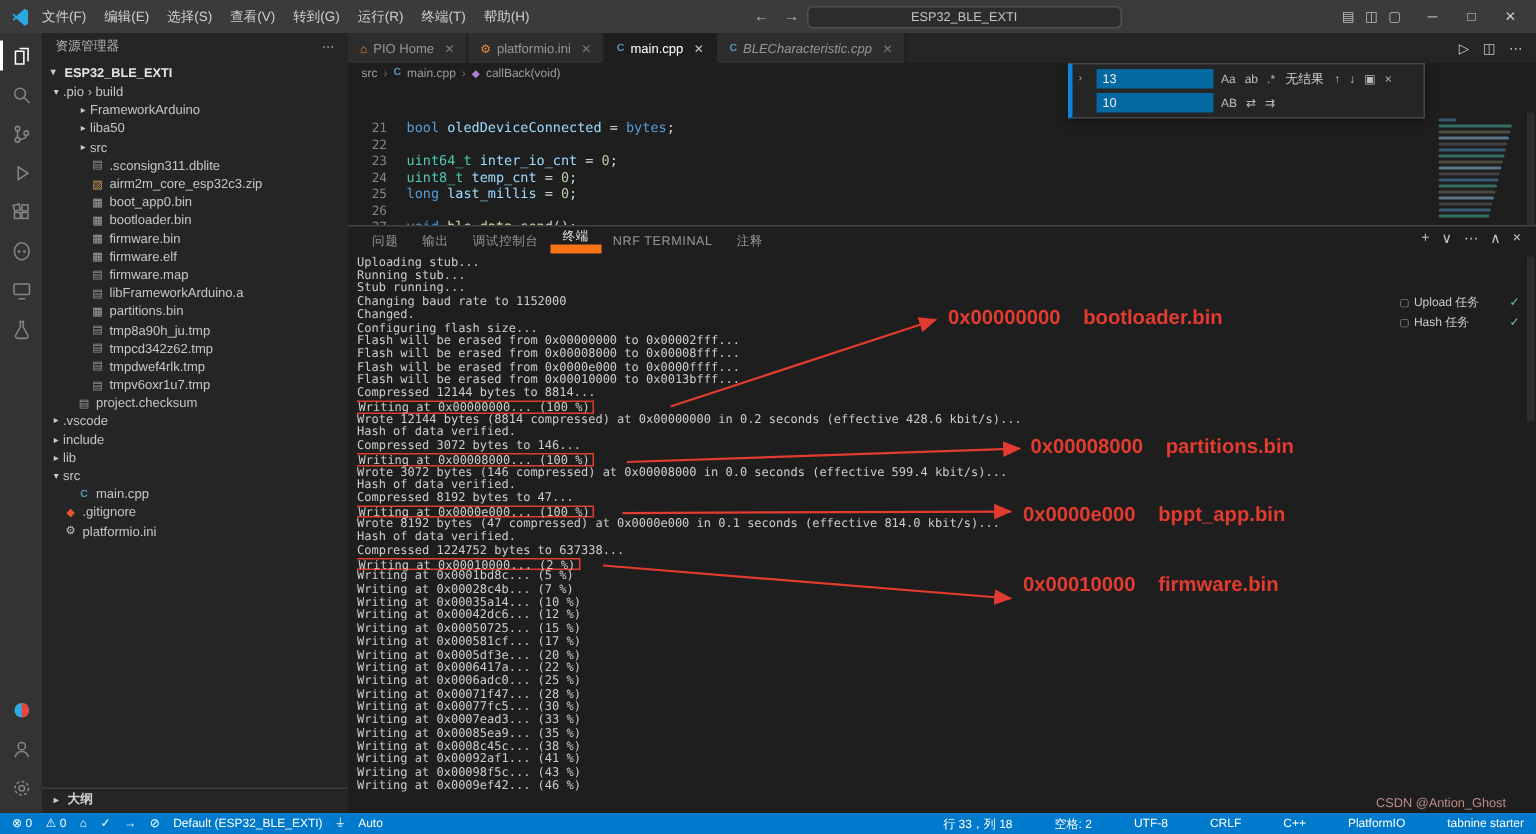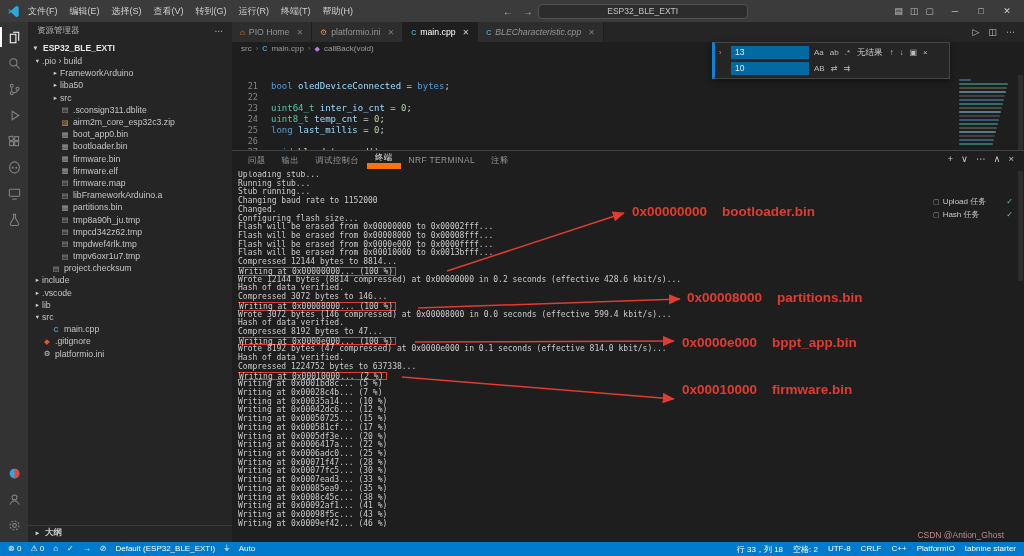--- a/index.html
+++ b/index.html
@@ -81,21 +81,21 @@
   .task-row { display:flex; align-items:center; gap:3px; height:13px; padding:0 3px; }
   .task-ico { color:#9d9d9d; font-size:7px; }
   .task-chk { margin-left:auto; color:#73c991; }
   .arrows { position:absolute; inset:0; pointer-events:none; z-index:4; }
   .ann { position:absolute; display:flex; gap:15px; color:#e23b2f; font-weight:bold; font-size:13.5px; z-index:5; white-space:nowrap; }
   .pscroll { position:absolute; right:1px; top:20px; width:5px; height:110px; background:#4a4a4a55; }
 
   
   .statusbar { position:absolute; left:0; top:542px; width:1024px; height:14px; background:#007acc; color:#ffffff; display:flex; align-items:center; padding:0 8px; font-size:8px; z-index:30; }
   .sb-left { display:flex; gap:9px; }
-  .sb-right { margin-left:auto; display:flex; gap:10px; }
+  .sb-right { margin-left:auto; display:flex; gap:28px; }
   .watermark { position:absolute; right:20px; top:530px; font-size:8.5px; color:#bd8b8b; z-index:31; }
 </style>
 </head>
 <body>
 
 <div class="titlebar">
   <span class="vsc-logo">
     <svg viewBox="0 0 16 16">
         <path fill="#29a9e0" d="M11.5 1L4.8 7 2.6 5.2 1.5 5.8 3.6 8l-2.1 2.2 1.1.6L4.8 9l6.7 6 2.9-1.4V2.4z"></path>
       </svg>
@@ -294,25 +294,25 @@
         <span class="ticon" style="color: rgb(143, 143, 143);">▤</span>
         <span>tmpv6oxr1u7.tmp</span>
       </div>
       <div class="tree-row" style="padding-left: 14px;">
         <span class="chev"></span>
         <span class="ticon" style="color: rgb(143, 143, 143);">▤</span>
         <span>project.checksum</span>
       </div>
       <div class="tree-row" style="padding-left: 5px;">
         <span class="chev">▸</span>
+        <span>.vscode</span>
+      </div>
+      <div class="tree-row" style="padding-left: 5px;">
+        <span class="chev">▸</span>
         <span>include</span>
-      </div>
-      <div class="tree-row" style="padding-left: 5px;">
-        <span class="chev">▸</span>
-        <span>.vscode</span>
       </div>
       <div class="tree-row" style="padding-left: 5px;">
         <span class="chev">▸</span>
         <span>lib</span>
       </div>
       <div class="tree-row" style="padding-left: 5px;">
         <span class="chev">▾</span>
         <span>src</span>
       </div>
       <div class="tree-row" style="padding-left: 14px;">

